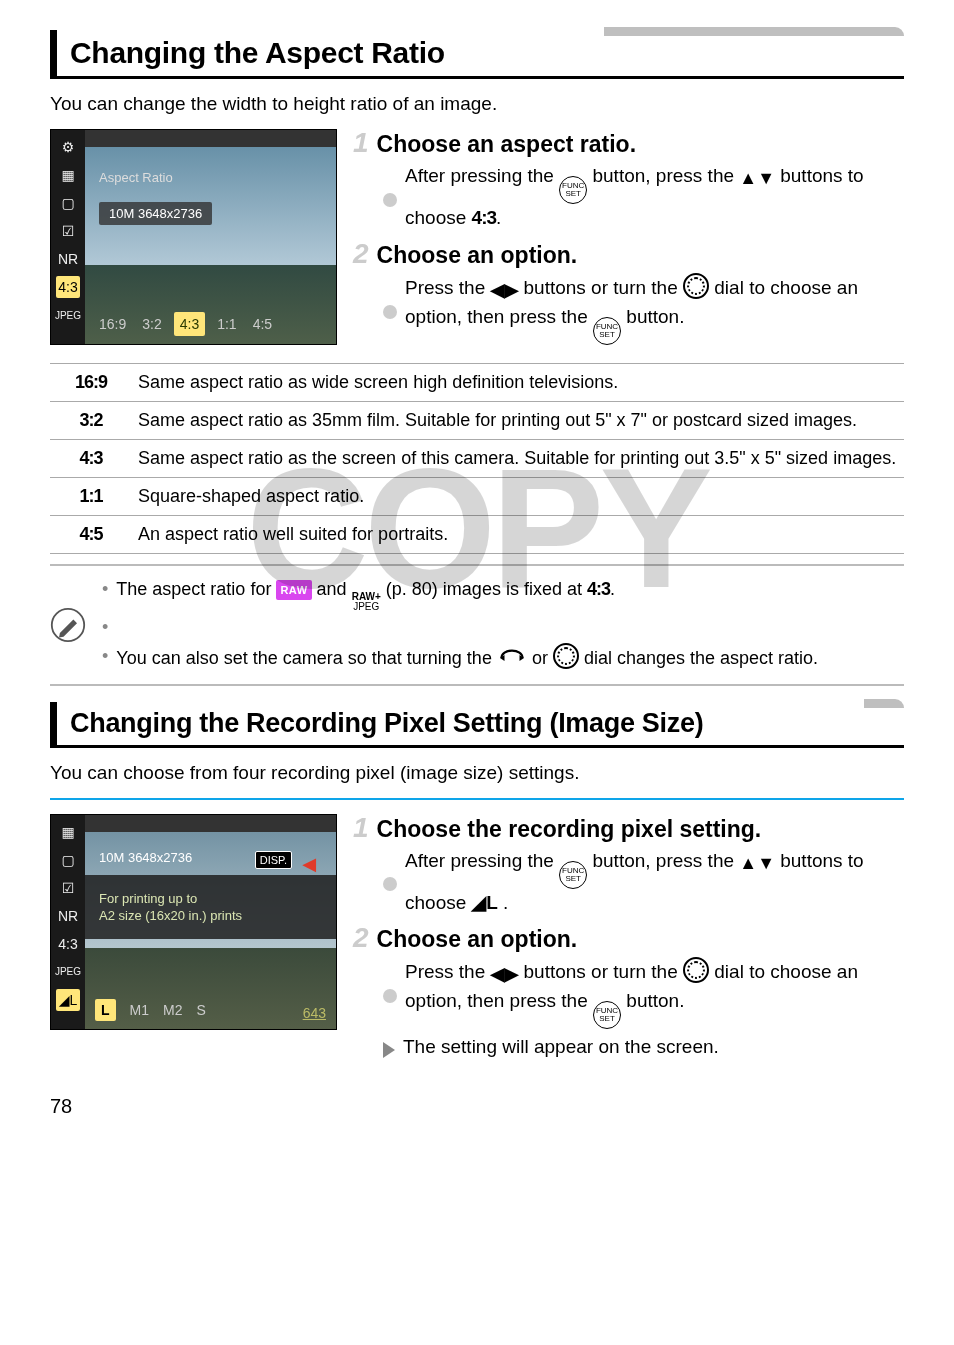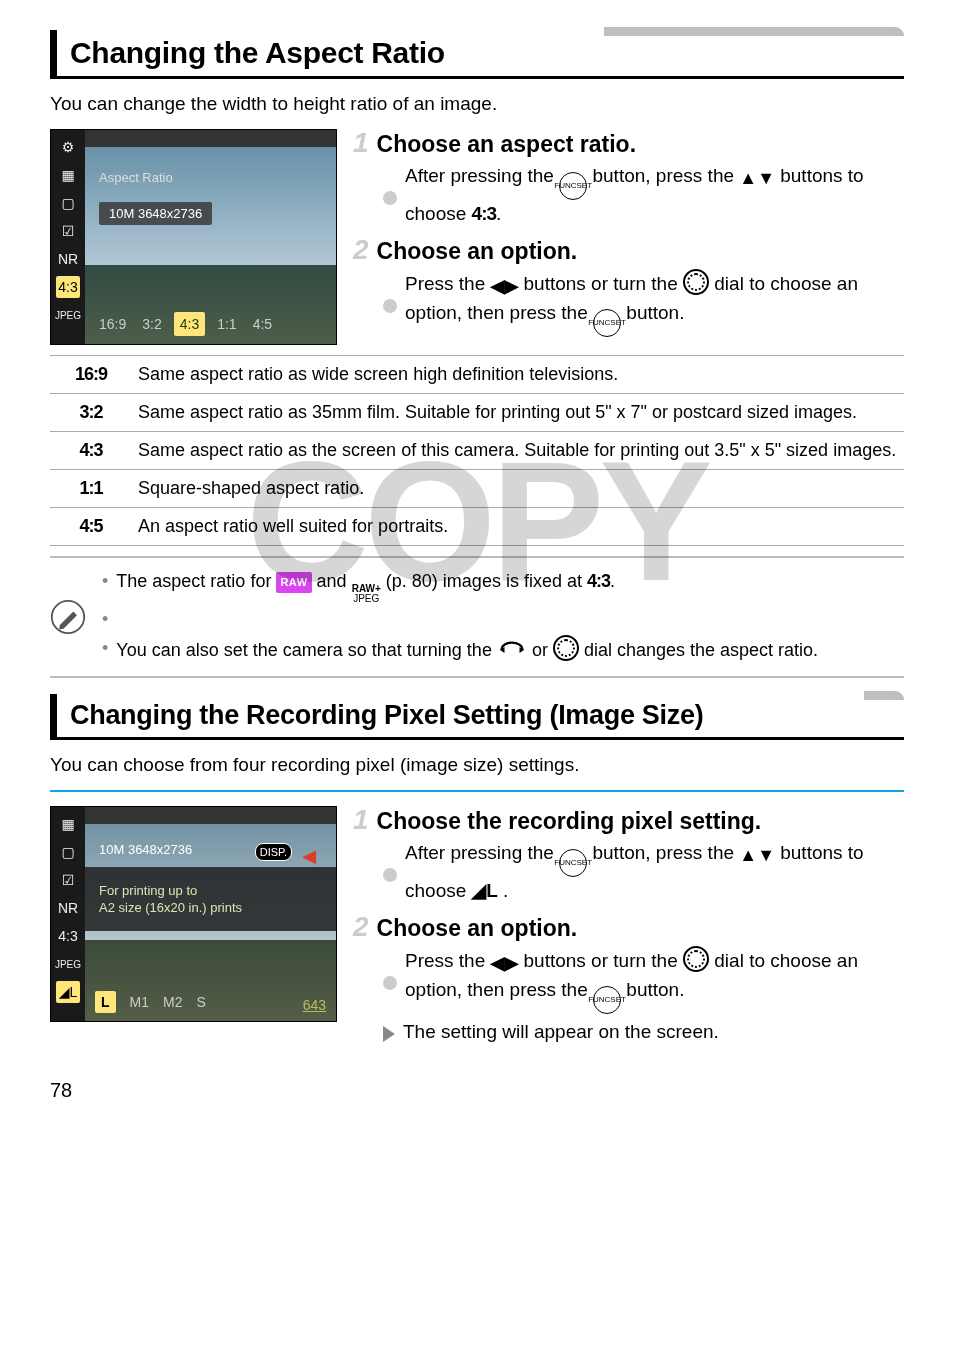--- a/index.html
+++ b/index.html
@@ -164,21 +164,21 @@
   }
   .func-btn {
     display:inline-flex;
     width:26px;height:26px;
     border:1.5px solid #000;
     border-radius:50%;
     align-items:center;justify-content:center;
     font-size:8px;
     line-height:1;
     vertical-align:-6px;
-    flex-direction:row;
+    flex-direction:column;
   }
   .dial-icon {
     display:inline-flex;
     width:22px;height:22px;
     border:2px solid #000;
     border-radius:50%;
     vertical-align:-5px;
     position:relative;
   }
   .dial-icon::before{
@@ -250,21 +250,21 @@
   .bold-ratio{font-weight:bold;letter-spacing:-1px;}
 
   .heading-bar.hb2 .heading-text{font-size:27px;}
 
   .screenshot2 {
     width:285px;height:214px;
     background:linear-gradient(to bottom,#333 0%,#333 8%,#7493a4 8%,#b4c6ce 62%,#3b4a3b 62%,#545e47 100%);
     position:relative;border:1px solid #000;flex:0 0 auto;
   }
   .shot-stripe{position:absolute;left:34px;right:0;top:28%;height:30%;background:rgba(30,30,30,.85);}
-  .disp-box{position:absolute;right:44px;top:36px;background:#000;color:#fff;border:1px solid #fff;font-size:11px;padding:2px 4px;border-radius:8px;}
+  .disp-box{position:absolute;right:44px;top:36px;background:#000;color:#fff;border:1px solid #fff;font-size:11px;padding:2px 4px;border-radius:2px;}
   .red-arrow{position:absolute;right:20px;top:38px;color:#e03a2a;font-size:18px;}
   .s2-val{position:absolute;left:48px;top:35px;color:#fff;font-size:13px;}
   .s2-desc{position:absolute;left:48px;top:76px;color:#dbe6b3;font-size:13px;line-height:1.3;}
   .s2-opts{position:absolute;left:44px;bottom:8px;display:flex;gap:14px;align-items:center;color:#ccc;font-size:14px;}
   .s2-opts .sel{background:#ffe67a;color:#000;padding:3px 6px;border-radius:2px;font-weight:bold;}
   .s2-count{position:absolute;right:10px;bottom:8px;color:#bb6;font-size:14px;text-decoration:underline;}
   .page-num{font-size:20px;margin-top:26px;}
 
   .watermark {
     position:absolute;

